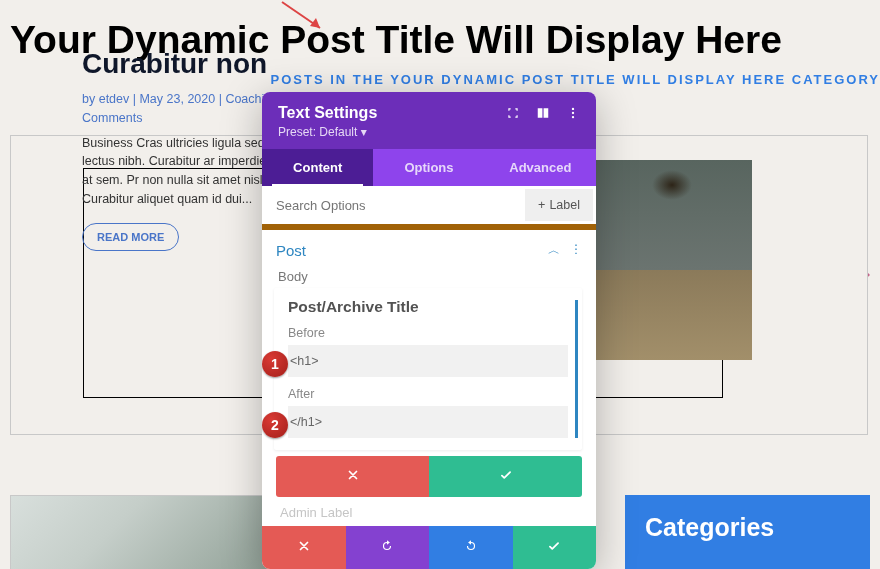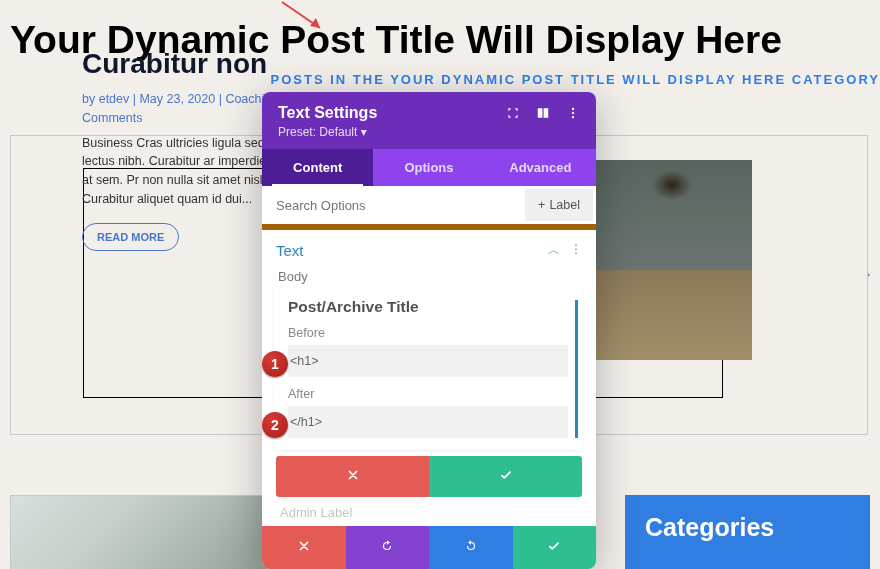--- a/index.html
+++ b/index.html
@@ -308,21 +308,21 @@
 
   <div class="search-row">
     <input class="search-input" placeholder="Search Options" style="">
     <button class="filter-btn">
       <span>+</span>
       <span>Label</span>
     </button>
   </div>
 
   <div class="sec-head">
-    <span>Text</span>
+    <span>Post</span>
     <div class="sec-icons">
       <span>︿</span>
       <span>⋮</span>
     </div>
   </div>
 
   <div class="field-label">Body</div>
 
   <div class="dyn-block">
     <div class="dyn-side"></div>

